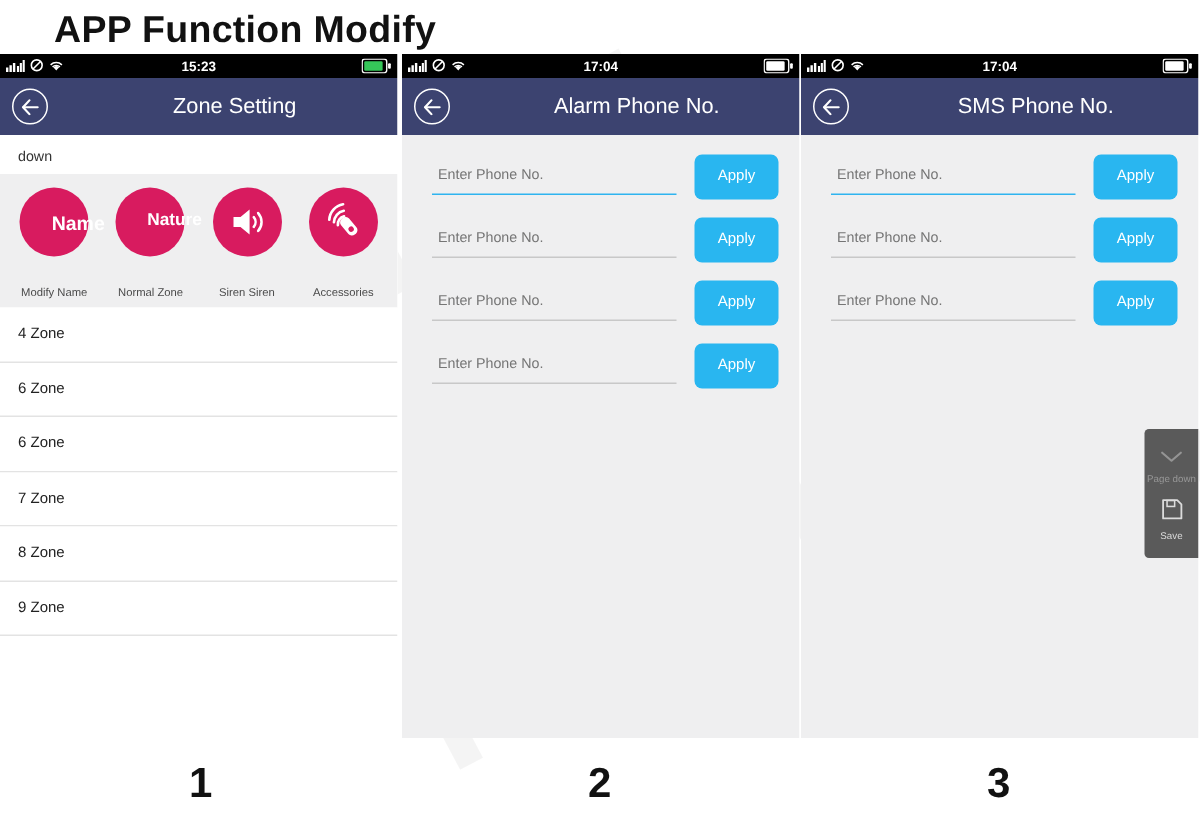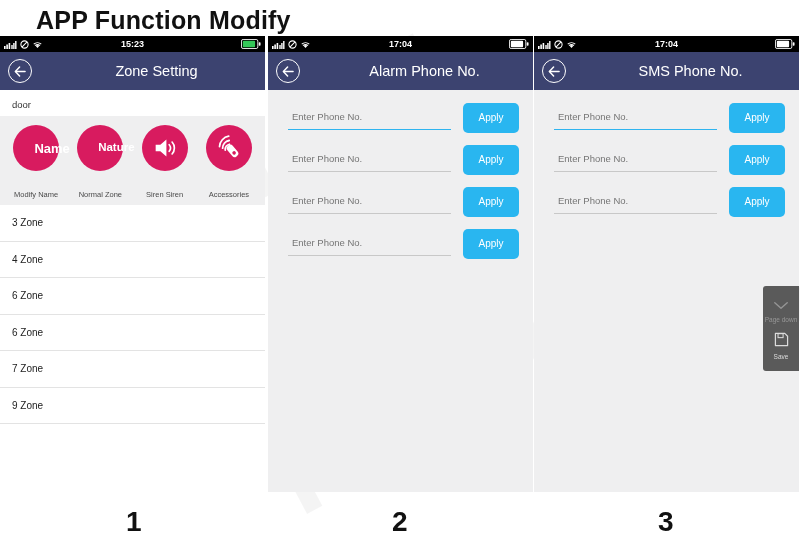--- a/index.html
+++ b/index.html
@@ -215,21 +215,21 @@
       <div class="navback">
         <svg width="13" height="11" viewBox="0 0 14 12">
             <path d="M6 1 L1.4 6 L6 11" stroke="#fff" stroke-width="1.6" fill="none" stroke-linecap="round" stroke-linejoin="round"></path>
             <line x1="1.8" y1="6" x2="12" y2="6" stroke="#fff" stroke-width="1.6" stroke-linecap="round"></line>
           </svg>
       </div>
       <div class="navtitle">Zone Setting</div>
     </div>
 
     <div class="p1body">
-      <div class="zonename">door</div>
+      <div class="zonename">down</div>
 
       <div class="iconpanel">
         <div class="iconcell">
           <div class="circ">
             <span class="txt">Name</span>
           </div>
           <div class="iconlabel">Modify Name</div>
         </div>
 
         <div class="iconcell">
@@ -264,25 +264,25 @@
                 <path d="M12.0 18.2 a5.8 5.8 0 0 1 4.4 -6.2"></path>
                 <path d="M5.9 14.4 a11.8 11.8 0 0 1 9.8 -11.0"></path>
               </g>
             </svg>
           </div>
           <div class="iconlabel">Accessories</div>
         </div>
       </div>
 
       <div class="zonelist">
-        <div class="zonerow">3 Zone</div>
         <div class="zonerow">4 Zone</div>
         <div class="zonerow">6 Zone</div>
         <div class="zonerow">6 Zone</div>
         <div class="zonerow">7 Zone</div>
+        <div class="zonerow">8 Zone</div>
         <div class="zonerow">9 Zone</div>
       </div>
     </div>
   </div>
 
   <div class="phone" id="phone2">
     <div class="statusbar">
       <div class="sb-left">
         <span>
           <svg width="13" height="9" viewBox="0 0 13 9">

